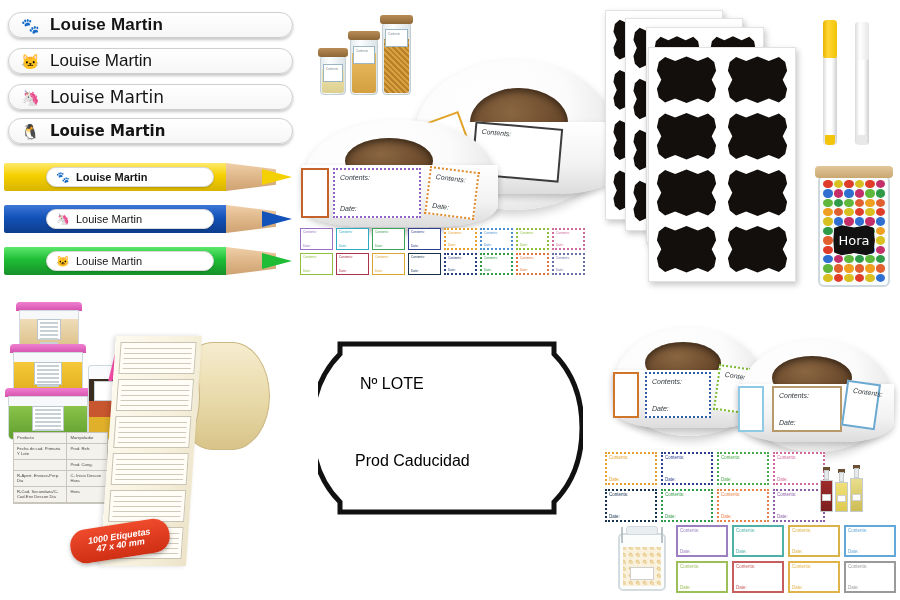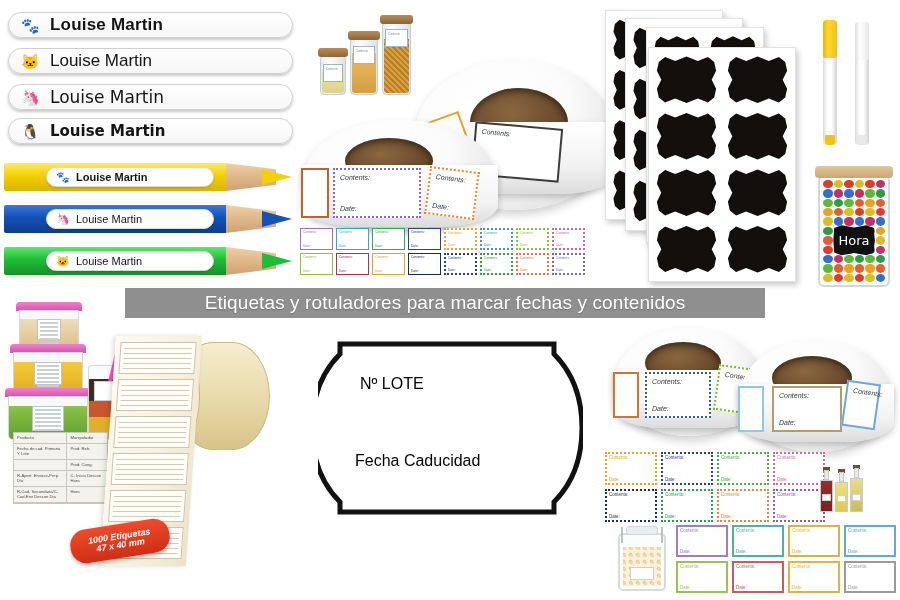--- a/index.html
+++ b/index.html
@@ -650,21 +650,21 @@
     </div>
   </div>
 
   <svg class="abs" style="left:318px; top:340px;" width="265" height="175" viewBox="0 0 265 175">
     <path d="M8 4 H222 V14 Q250 42 250 88 Q250 134 222 162 V172 H8 V162 Q-20 134 -20 88 Q-20 42 8 14 Z" transform="translate(14,0)" fill="#ffffff" stroke="#111111" stroke-width="5"></path>
   </svg>
   <div class="abs" style="left:360px; top:375px;">
     <span class="lote">Nº LOTE</span>
   </div>
   <div class="abs" style="left:355px; top:452px;">
-    <span class="cad">Fecha Caducidad</span>
+    <span class="cad">Prod Caducidad</span>
   </div>
 
   <div class="roll" style="left:615px; top:328px; width:148px; height:108px;">
     <div class="outer"></div>
     <div class="core" style="left:30px; top:14px; width:76px; height:42px;"></div>
     <div class="band" style="left:-2px; top:42px; width:152px; height:58px; border-radius:0 0 50px 50px / 0 0 20px 20px;"></div>
     <div class="rolllabel" style="left:30px; top:44px; width:66px; height:46px; border:2px dotted #2f5fa8;">
       <span>Contents:</span>
       <span>Date:</span>
     </div>
@@ -781,17 +781,14 @@
   <div class="beanjar" style="left:618px; top:533px; width:48px; height:58px;">
     <div class="glass">
         <div class="beans"></div>
       </div>
     <div class="lid"></div>
     <div class="clip" style="left:3px;"></div>
     <div class="clip" style="right:3px;"></div>
     <div class="tagz"></div>
   </div>
 
-  <div class="banner">
-    <span class="txt">Etiquetas y rotuladores para marcar fechas y contenidos</span>
-  </div>
 
 </div>
 
 </body></html>

